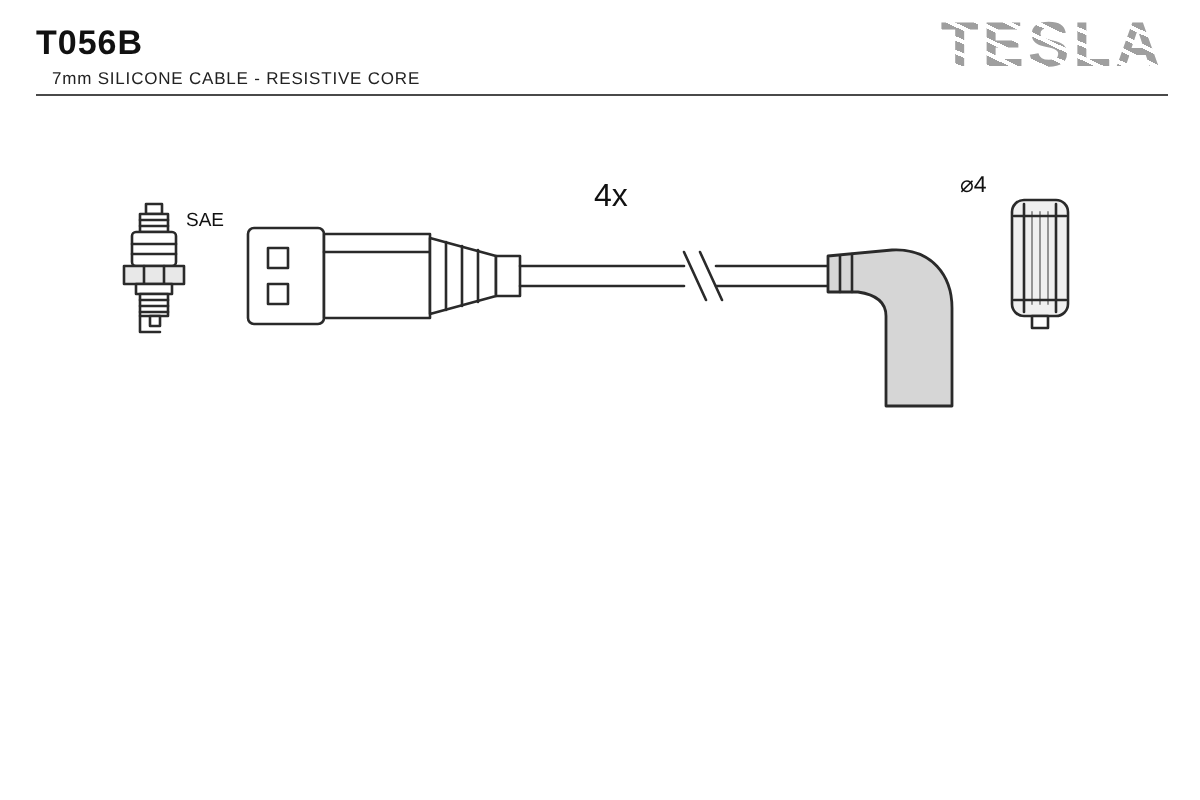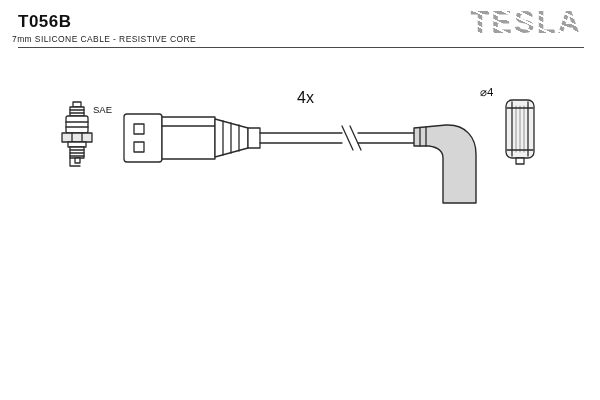--- a/index.html
+++ b/index.html
@@ -17,21 +17,21 @@
     position: absolute;
     left: 18px;
     top: 12px;
     font-size: 17px;
     font-weight: 700;
     color: #111111;
     letter-spacing: 0.5px;
   }
   .subtitle {
     position: absolute;
-    left: 12px;
+    left: 26px;
     top: 34px;
     font-size: 8.5px;
     color: #222222;
     letter-spacing: 0.4px;
   }
   .brand {
     position: absolute;
     right: 18px;
     top: 5px;
     font-size: 31px;

